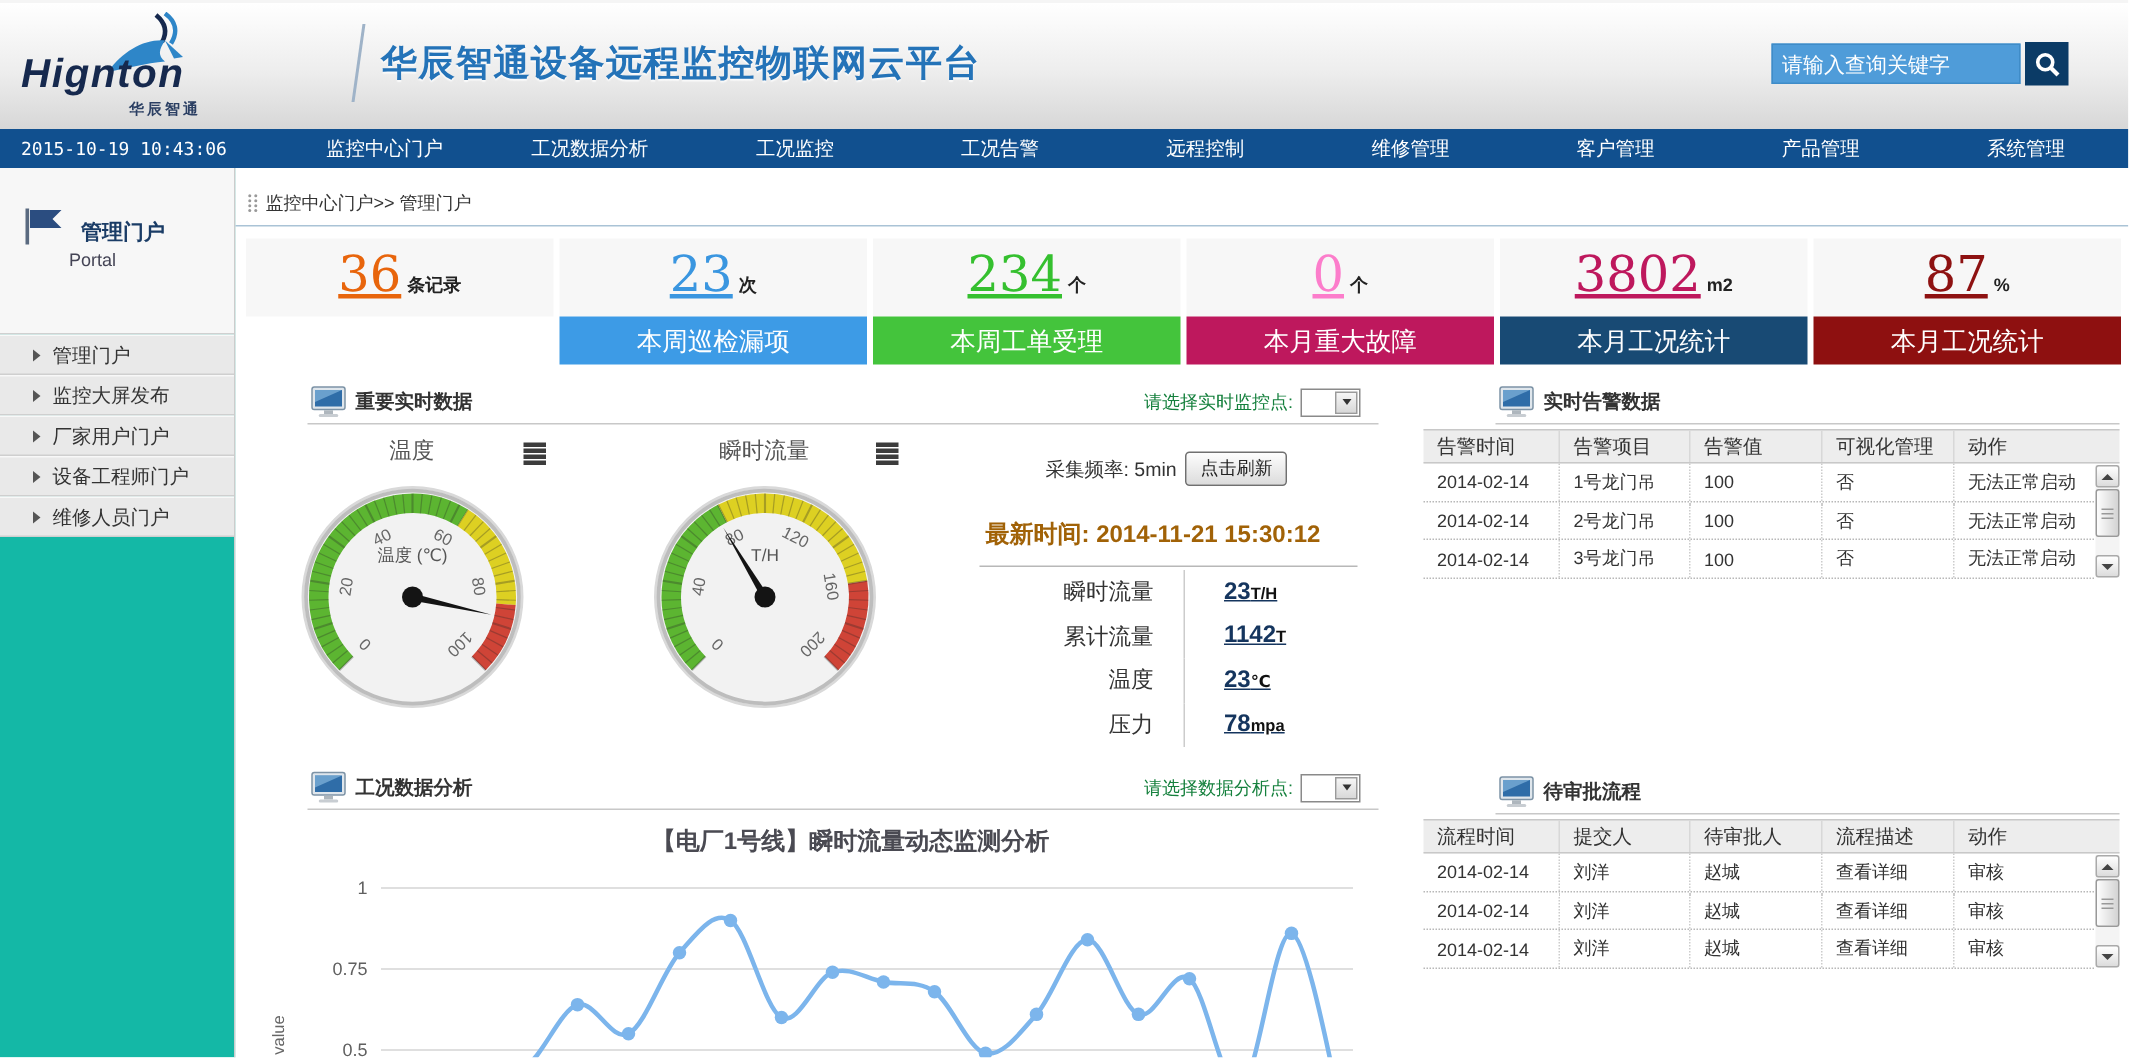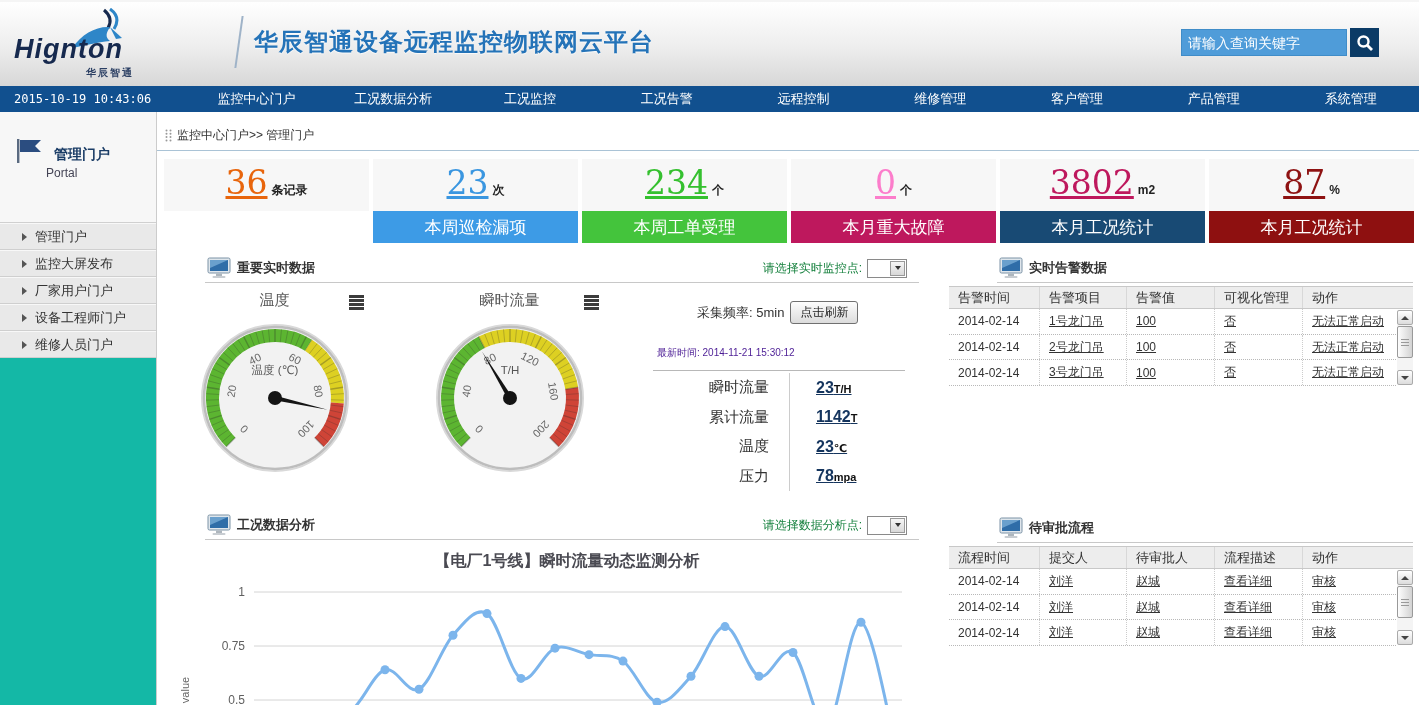--- a/index.html
+++ b/index.html
@@ -76,38 +76,38 @@
   .gauge-title-row { position:relative; text-align:center; height:26px; }
   .gauge-title { font-size:15px; color:#555; }
   .burger { position:absolute; right:28px; top:4px; width:15px; cursor:pointer; }
   .burger i { display:block; height:2.5px; background:#3c3c3c; margin-bottom:1.5px; }
   .gauge-svg { display:block; margin:2px auto 0; }
 
   .info-block { flex:1; padding:18px 4px 0 22px; font-size:13px; }
   .freq-row { display:flex; align-items:center; margin-left:48px; }
   .refresh-btn { margin-left:6px; font-size:12px; padding:2px 9px; border:1px solid #707070; border-radius:3px;
                  background:linear-gradient(#fdfdfd,#dcdcdc); cursor:pointer; color:#222; }
-  .latest-time { font-weight:normal; margin:22px 0 10px 8px; font-size:10px; color:#4c1d95; }
+  .latest-time { font-weight:bold; margin:22px 0 10px 8px; font-size:16px; color:#a16207; }
   .info-sep { border:none; border-top:1px solid #b8b8b8; width:252px; margin-left:4px; }
   .readings { margin-top:2px; }
   .reading-row { display:flex; align-items:center; height:29.5px; }
   .r-label { width:140px; text-align:right; font-size:15px; color:#333; padding-right:20px; }
   .r-div { width:1px; align-self:stretch; background:#ccc; }
   .r-val { padding-left:26px; font-size:16px; font-weight:bold; color:#15355e; text-decoration:underline; }
   .r-unit { font-size:11px; font-weight:bold; color:#111; }
 
   
   .dtable { margin-top:3px; font-size:12px; position:relative; }
   .trow { display:flex; align-items:center; }
   .thead { background:#ededed; border-top:1px solid #c8c8c8; border-bottom:1px solid #c8c8c8; height:23px; font-size:13px; }
   .tbody .trow { height:25.7px; border-bottom:1px dotted #b8b8b8; }
   .tc { padding-left:9px; overflow:hidden; white-space:nowrap; }
   .tc1 { width:90px; } .tc2 { width:87px; } .tc3 { width:88px; } .tc4 { width:88px; } .tc5 { flex:1; }
   .thead .tc + .tc { border-left:1px solid #d8d8d8; align-self:stretch; display:flex; align-items:center; }
-  .tbody .tc + .tc { border-left:1px dotted #ccc; align-self:stretch; display:flex; align-items:center;text-decoration:underline; }
+  .tbody .tc + .tc { border-left:1px dotted #ccc; align-self:stretch; display:flex; align-items:center; }
   .tbody { position:relative; padding-right:17px; }
   .scrollbar { position:absolute; right:0; top:1px; bottom:1px; width:16px; display:flex; flex-direction:column; background:#f4f4f4; }
   .sb-btn { height:15px; background:linear-gradient(#fff,#dcdcdc); border:1px solid #aaa; border-radius:2px;
             display:flex; align-items:center; justify-content:center; cursor:pointer; }
   .sb-thumb { height:32px; margin:1px 0; background:linear-gradient(90deg,#fdfdfd,#d3d3d3); border:1px solid #999;
               border-radius:2px; display:flex; flex-direction:column; align-items:center; justify-content:center; cursor:grab; }
   .sb-thumb i { display:block; width:8px; height:1px; background:#999; margin:1px 0; }
   .sb-space { flex:1; }
   .up-arrow { width:0; height:0; border-bottom:4px solid #444; border-left:4px solid transparent; border-right:4px solid transparent; }
   .down-arrow { width:0; height:0; border-top:4px solid #444; border-left:4px solid transparent; border-right:4px solid transparent; }

